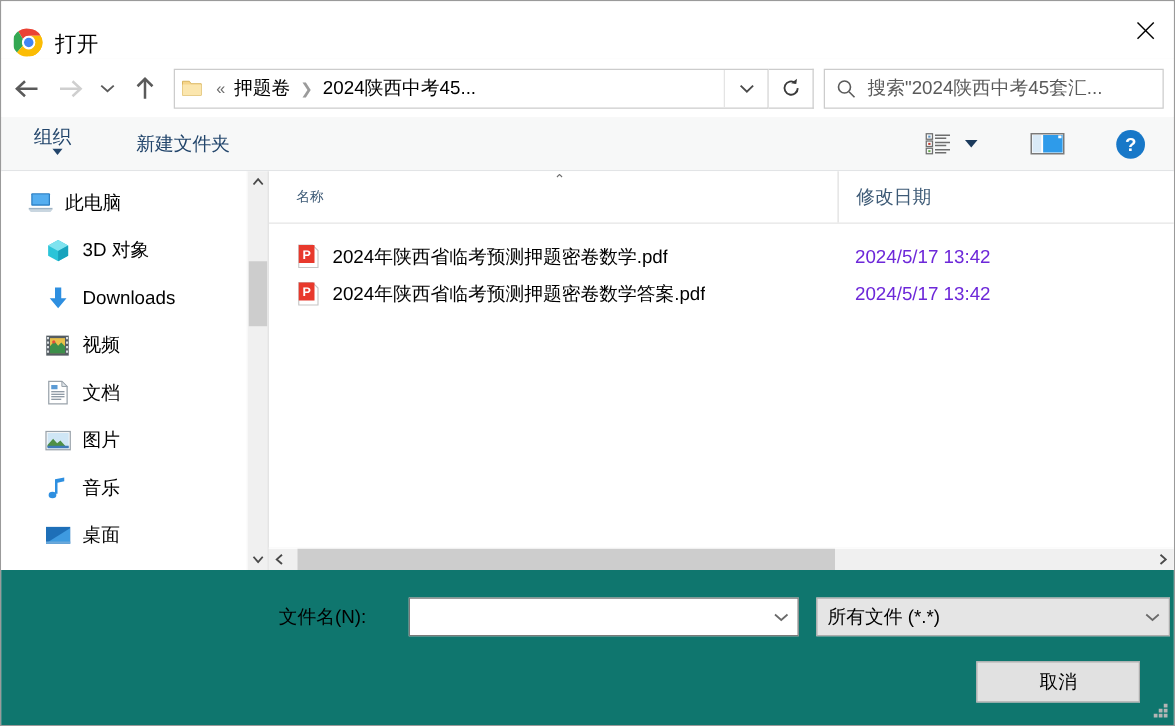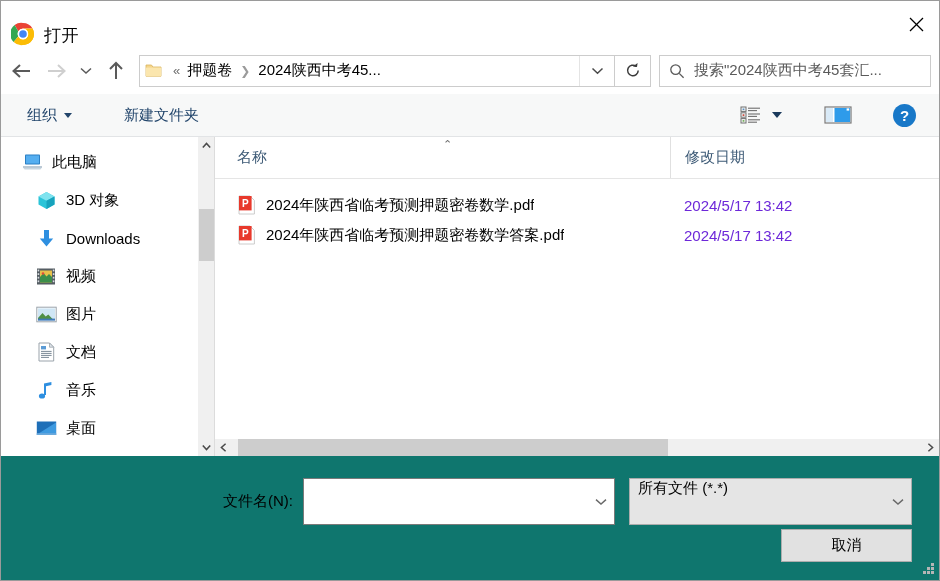--- a/index.html
+++ b/index.html
@@ -184,21 +184,21 @@
   }
   .cmd-item {
     font-size: 15px;
     color: #22456b;
     padding: 0 10px;
     display: flex;
     align-items: center;
     height: 30px;
     cursor: default;
   }
-  .cmd-item.first { margin-left: 16px; }
+  .cmd-item.first { margin-left: 16px; flex-direction: column; }
   .cmd-item.second { margin-left: 32px; }
   .cmd-caret {
     margin-left: 7px;
     border-left: 4px solid transparent;
     border-right: 4px solid transparent;
     border-top: 5px solid #22456b;
   }
   .cmd-spacer { flex: 1 1 auto; }
   .cmd-right {
     display: flex;
@@ -314,21 +314,21 @@
     top: 2px;
     left: 228px;
     font-size: 11px;
     color: #6d6d6d;
     line-height: 1;
   }
   .col-name {
     width: 455px;
     padding-left: 22px;
     box-sizing: border-box;
-    font-size: 15px;
+    font-size: 11px;
     color: #3d5a76;
     cursor: default;
   }
   .col-date {
     flex: 1 1 auto;
     padding-left: 14px;
     border-left: 1px solid #e0e0e0;
     box-sizing: border-box;
     font-size: 15px;
     color: #3d5a76;
@@ -429,26 +429,28 @@
   }
   .fname-label {
     width: 302px;
     text-align: right;
     padding-right: 10px;
     box-sizing: border-box;
     font-size: 15px;
     color: #000000;
   }
   .combo {
-    height: 47px;
+    height: 31px;
     border: 1px solid #7a7a7a;
     background: #ffffff;
     display: flex;
-    box-sizing: border-box;
-    cursor: default;
+    align-items: center;
+    box-sizing: border-box;
+    cursor: default;
+    margin-left: 24px;
   }
   .combo.filename { width: 312px; }
   .combo.filetype {
     width: 283px;
     background: #e5e5e5;
     border: 1px solid #acacac;
     position: absolute;
     left: 628px;
     top: 22px;
   }
@@ -686,44 +688,44 @@
             <rect x="16.8" y="6.2" width="1.6" height="1.8" fill="#d8dde0"></rect>
             <rect x="16.8" y="9.8" width="1.6" height="1.8" fill="#d8dde0"></rect>
             <rect x="16.8" y="13.4" width="1.6" height="1.8" fill="#d8dde0"></rect>
           </svg>
         </span>
         <span class="side-label">视频</span>
       </div>
 
       <div class="side-item">
         <span class="side-ico">
-          <svg width="21" height="17" viewBox="0 0 21 17">
-            <rect x="0.8" y="1.2" width="19.4" height="14.6" fill="#ffffff" stroke="#9aa3ab" stroke-width="1"></rect>
-            <rect x="2" y="2.4" width="17" height="12.2" fill="#cfe6f5"></rect>
-            <path d="M2 12 l4.5-5 3.2 3.6 2.6-2.2 4.7 5.2 H2 z" fill="#4f8f46"></path>
-            <path d="M2 14.6 h17 v0 z" fill="none"></path>
-            <rect x="2" y="12.6" width="17" height="2" fill="#3f7ab8"></rect>
-          </svg>
-        </span>
-        <span class="side-label">图片</span>
-      </div>
-
-      <div class="side-item">
-        <span class="side-ico">
           <svg width="17" height="20" viewBox="0 0 17 20">
             <path d="M1 1 h10.5 l4.2 4.2 V19 H1 z" fill="#ffffff" stroke="#9aa3ab" stroke-width="1"></path>
             <path d="M11.5 1 v4.2 h4.2 z" fill="#dfe5ea" stroke="#9aa3ab" stroke-width="0.8"></path>
             <rect x="3" y="4" width="5" height="3.4" fill="#5b9bd5"></rect>
             <line x1="3" y1="9.4" x2="13.6" y2="9.4" stroke="#6b7a88" stroke-width="0.9"></line>
             <line x1="3" y1="11.4" x2="13.6" y2="11.4" stroke="#6b7a88" stroke-width="0.9"></line>
             <line x1="3" y1="13.4" x2="13.6" y2="13.4" stroke="#6b7a88" stroke-width="0.9"></line>
             <line x1="3" y1="15.4" x2="11" y2="15.4" stroke="#6b7a88" stroke-width="0.9"></line>
           </svg>
         </span>
         <span class="side-label">文档</span>
+      </div>
+
+      <div class="side-item">
+        <span class="side-ico">
+          <svg width="21" height="17" viewBox="0 0 21 17">
+            <rect x="0.8" y="1.2" width="19.4" height="14.6" fill="#ffffff" stroke="#9aa3ab" stroke-width="1"></rect>
+            <rect x="2" y="2.4" width="17" height="12.2" fill="#cfe6f5"></rect>
+            <path d="M2 12 l4.5-5 3.2 3.6 2.6-2.2 4.7 5.2 H2 z" fill="#4f8f46"></path>
+            <path d="M2 14.6 h17 v0 z" fill="none"></path>
+            <rect x="2" y="12.6" width="17" height="2" fill="#3f7ab8"></rect>
+          </svg>
+        </span>
+        <span class="side-label">图片</span>
       </div>
 
       <div class="side-item">
         <span class="side-ico">
           <svg width="16" height="19" viewBox="0 0 16 19">
             <path d="M6 14 V2.4 L13.4 1 V4 L8 5.2 V14 z" fill="#2e8fe0"></path>
             <ellipse cx="4" cy="15" rx="3.1" ry="2.6" fill="#2e8fe0"></ellipse>
           </svg>
         </span>
         <span class="side-label">音乐</span>

